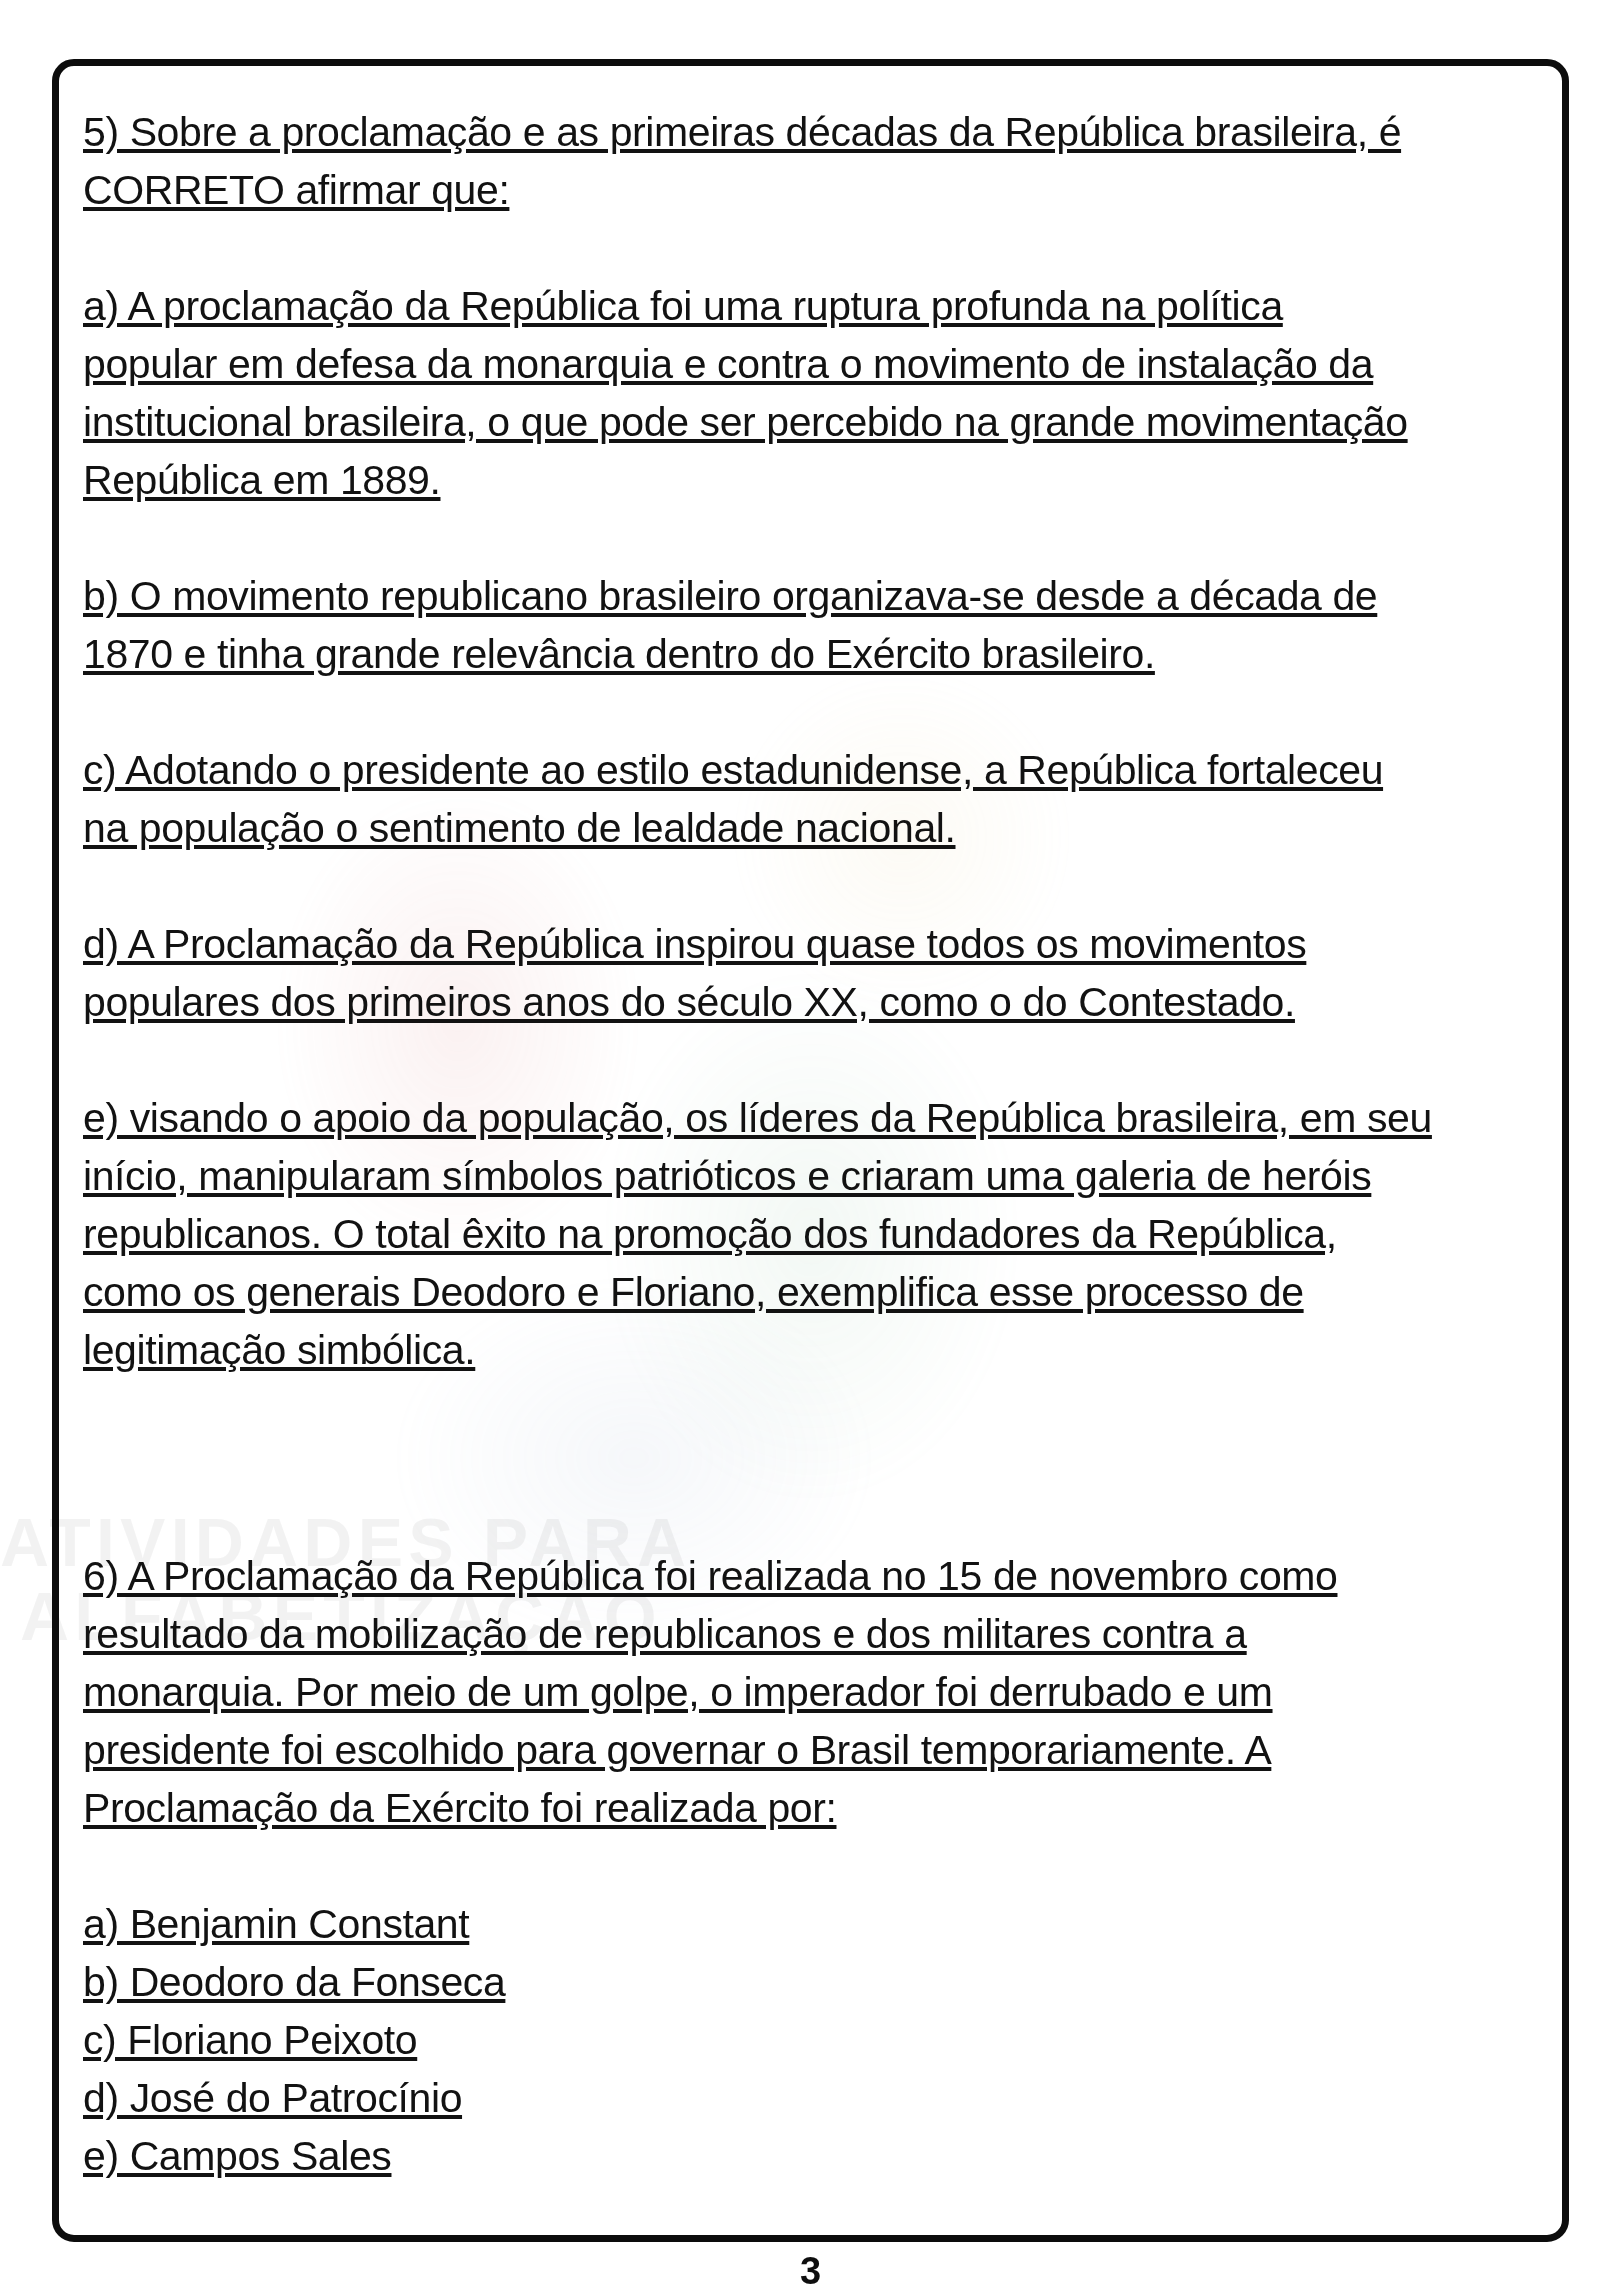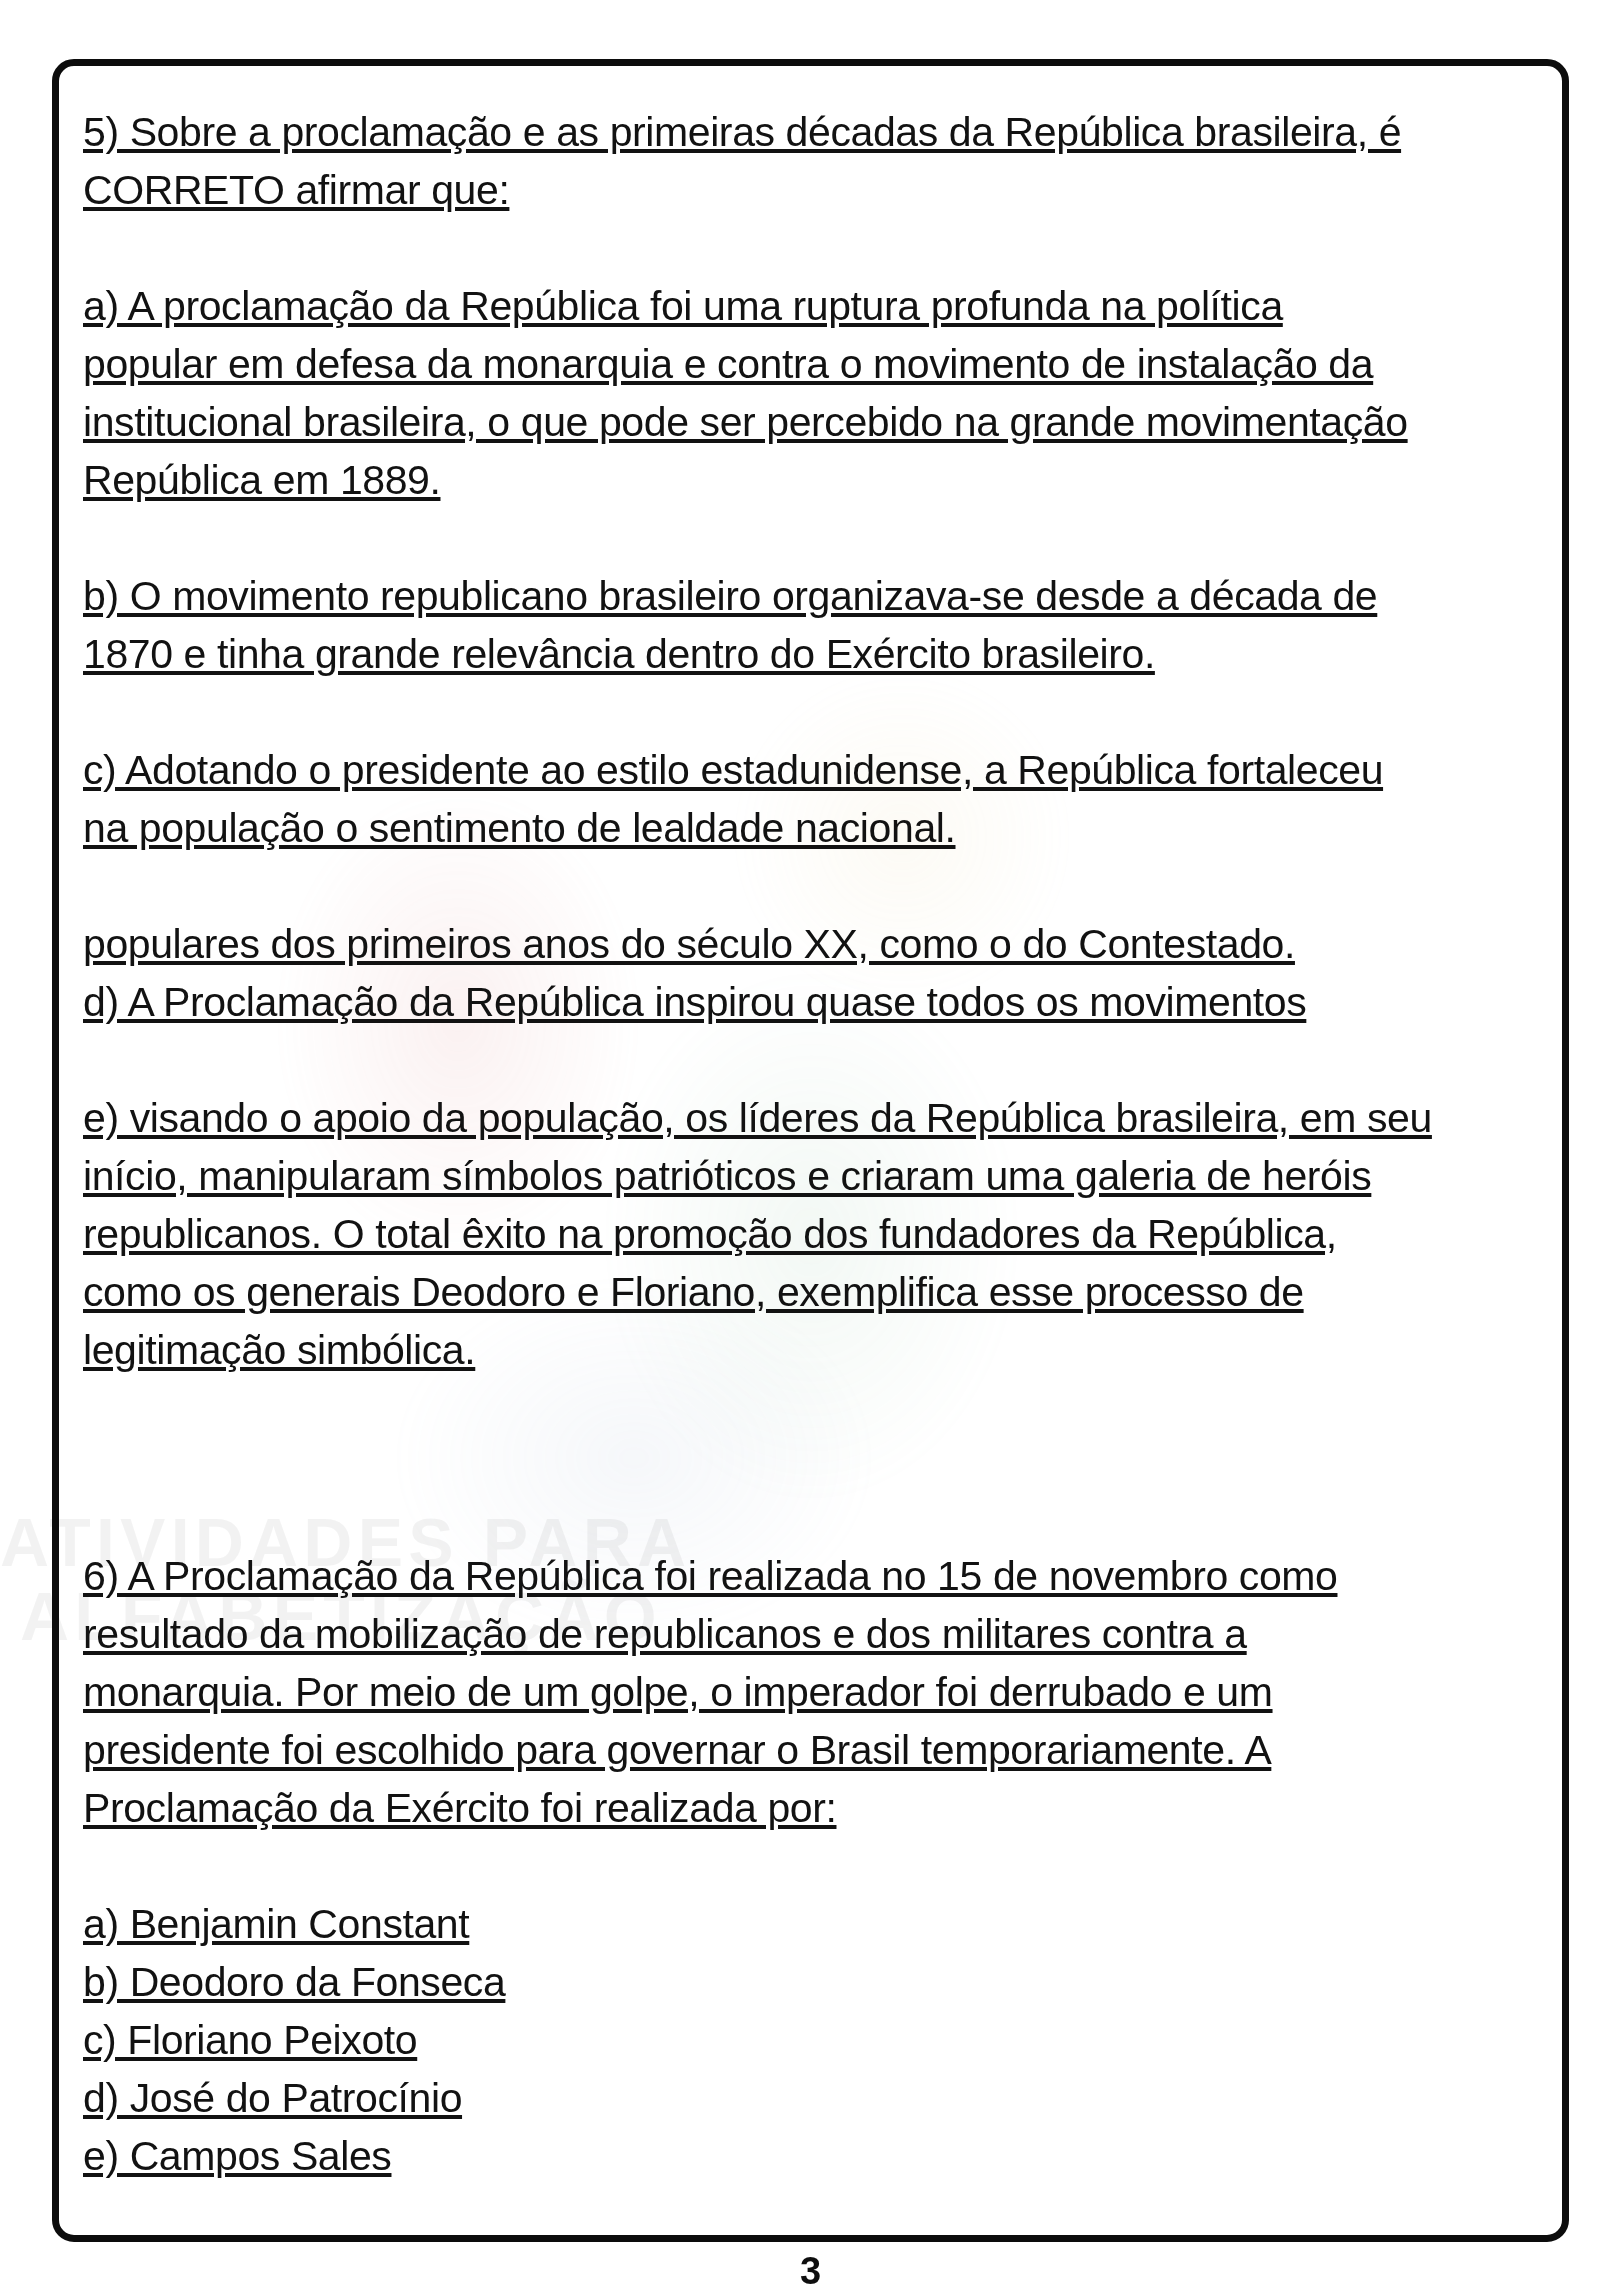--- a/index.html
+++ b/index.html
@@ -97,22 +97,22 @@
     </div>
     <div class="block">
       <div class="line">b) O movimento republicano brasileiro organizava-se desde a década de</div>
       <div class="line">1870 e tinha grande relevância dentro do Exército brasileiro.</div>
     </div>
     <div class="block">
       <div class="line">c) Adotando o presidente ao estilo estadunidense, a República fortaleceu</div>
       <div class="line">na população o sentimento de lealdade nacional.</div>
     </div>
     <div class="block">
+      <div class="line">d) A Proclamação da República inspirou quase todos os movimentos</div>
       <div class="line">populares dos primeiros anos do século XX, como o do Contestado.</div>
-      <div class="line">d) A Proclamação da República inspirou quase todos os movimentos</div>
     </div>
     <div class="block">
       <div class="line">e) visando o apoio da população, os líderes da República brasileira, em seu</div>
       <div class="line">início, manipularam símbolos patrióticos e criaram uma galeria de heróis</div>
       <div class="line">republicanos. O total êxito na promoção dos fundadores da República,</div>
       <div class="line">como os generais Deodoro e Floriano, exemplifica esse processo de</div>
       <div class="line">legitimação simbólica.</div>
     </div>
     <div class="block stem q6gap">
       <div class="line">6) A Proclamação da República foi realizada no 15 de novembro como</div>

